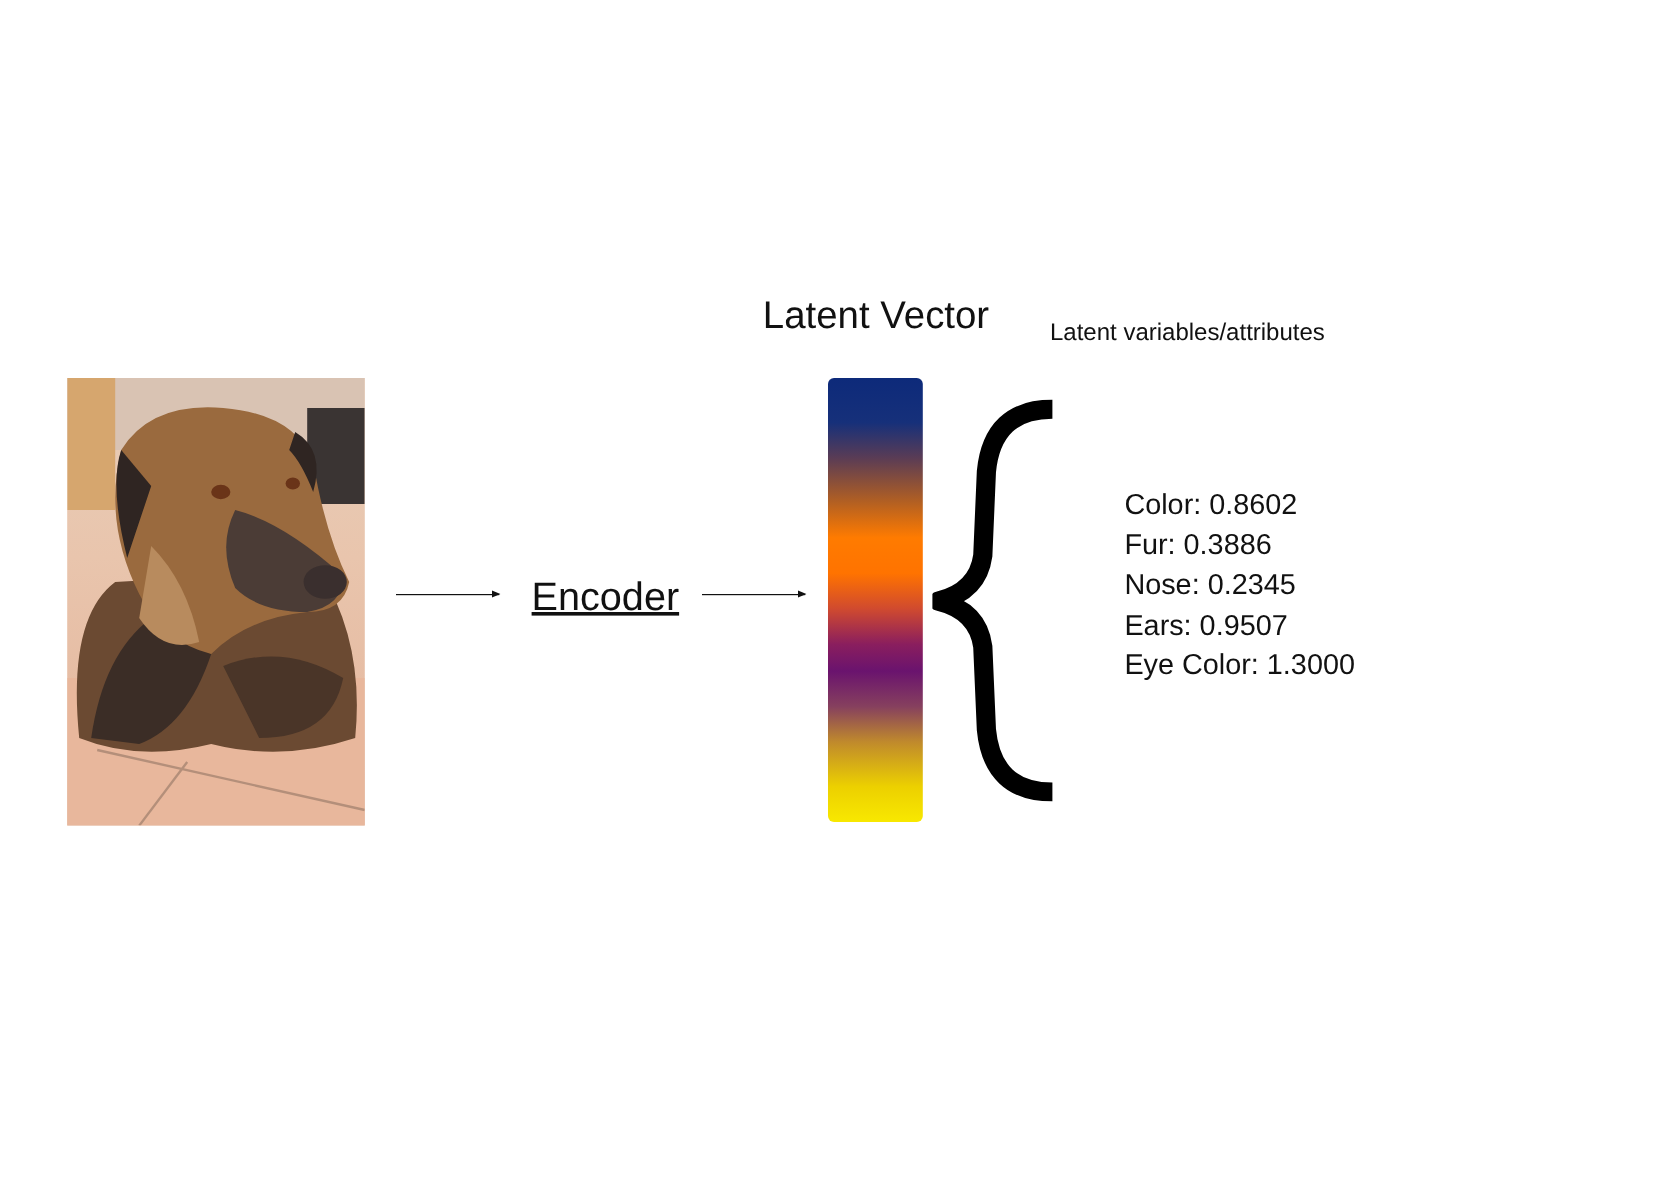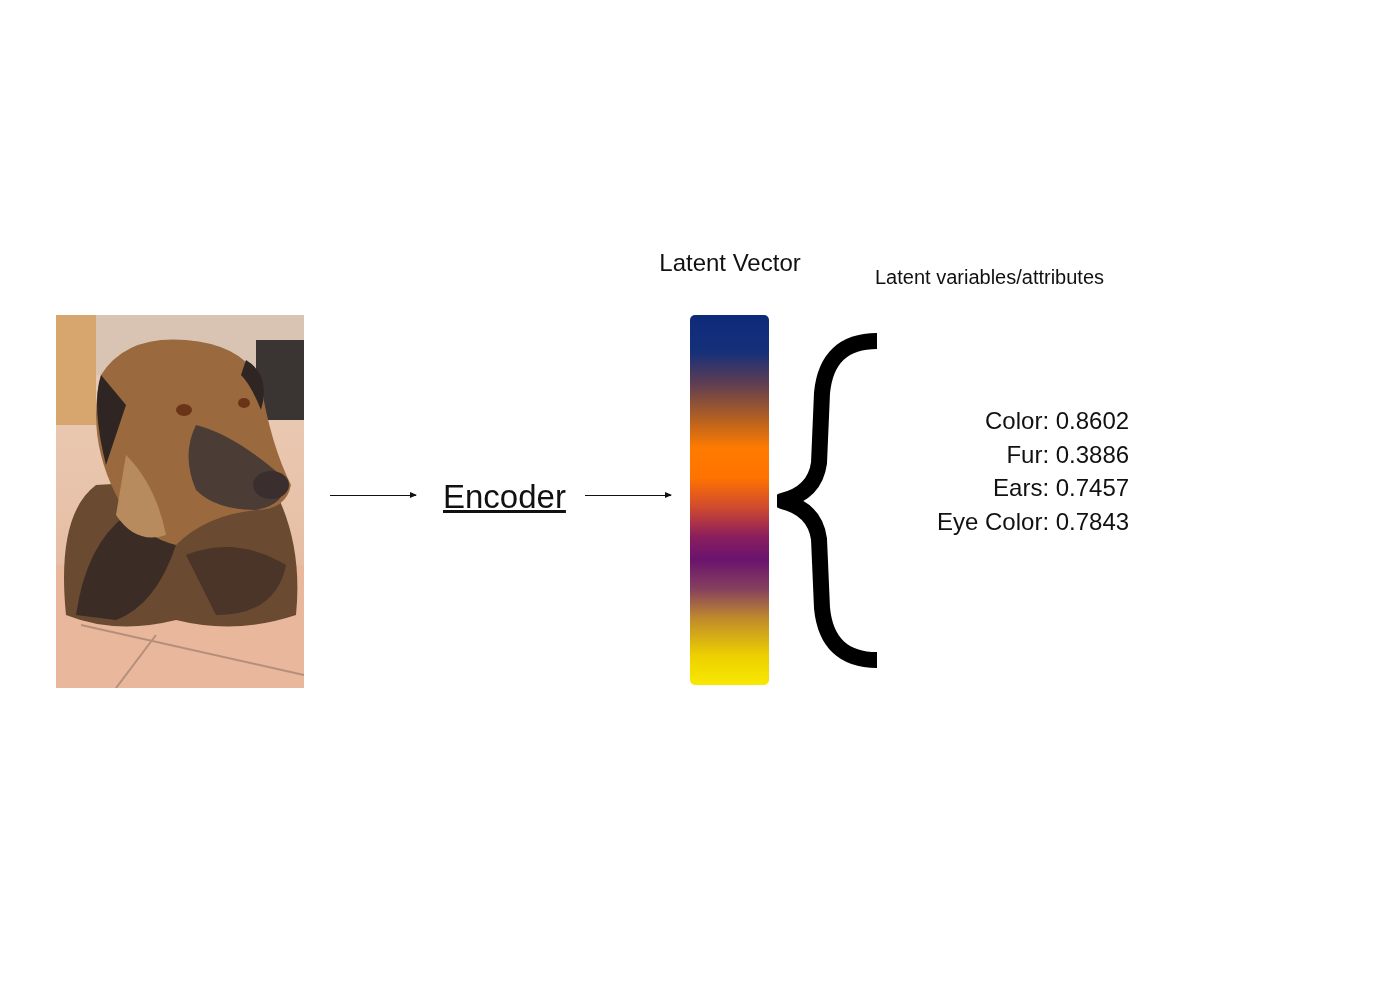--- a/index.html
+++ b/index.html
@@ -13,30 +13,30 @@
       left: 56px; top: 315px; width: 248px; height: 373px; overflow: hidden;
       background: linear-gradient(180deg, #e7cdb8 0%, #e9c5ad 40%, #e3b49a 100%);
     }
     .photo svg { width: 100%; height: 100%; display: block; }
     .arrow { height: 1px; background: #111; }
     .arrow::after {
       content: ""; position: absolute; right: -1px; top: -3px;
       border-left: 7px solid #111; border-top: 3.5px solid transparent; border-bottom: 3.5px solid transparent;
     }
     .encoder { left: 443px; top: 478px; font-size: 33px; text-decoration: underline; }
-    .lv-title { left: 630px; top: 246px; width: 200px; text-align: center; font-size: 24px; line-height: 33px; }
+    .lv-title { left: 630px; top: 246px; width: 200px; text-align: center; font-size: 32px; line-height: 33px; }
     .attr-title { left: 875px; top: 266px; font-size: 20px; }
     .vector {
       left: 690px; top: 315px; width: 79px; height: 370px; border-radius: 5px;
       background: linear-gradient(180deg,
         #0d2a7a 0%, #16307a 10%, #5a3c55 18%, #b36022 28%, #ff7b00 36%, #ff7300 44%,
         #d04a2f 52%, #8a1e5e 60%, #6a136e 66%, #86405e 74%, #c08a2c 82%, #ecd000 92%, #f8e800 100%);
     }
     .brace { left: 777px; top: 333px; width: 104px; height: 335px; }
-    .attrs { left: 937px; top: 404px; font-size: 24px; line-height: 33.5px; text-align: right; }
+    .attrs { left: 937px; top: 404px; font-size: 24px; line-height: 33.5px; }
     .attrs div { white-space: nowrap; }
   </style>
 </head>
 <body>
 
 <div class="abs photo">
   <svg viewBox="0 0 248 373" preserveAspectRatio="none">
 
     <rect x="0" y="0" width="248" height="60" fill="#d9c3b3"></rect>
     <rect x="0" y="0" width="40" height="110" fill="#d6a66e"></rect>
@@ -75,15 +75,16 @@
 
 <svg class="abs brace" viewBox="0 0 104 335">
   <path d="M100 8 Q50 8 45 60 L42 130 Q38 160 5 168 Q38 176 42 206 L45 275 Q50 327 100 327" fill="none" stroke="#000" stroke-width="16" stroke-linejoin="round"></path>
 </svg>
 
 <div class="abs attr-title">Latent variables/attributes</div>
 
 <div class="abs attrs">
   <div>Color: 0.8602</div>
   <div>Fur: 0.3886</div>
-  <div>Ears: 0.7457</div>
-  <div>Eye Color: 0.7843</div>
+  <div>Nose: 0.2345</div>
+  <div>Ears: 0.9507</div>
+  <div>Eye Color: 1.3000</div>
 </div>
 
 </body></html>

